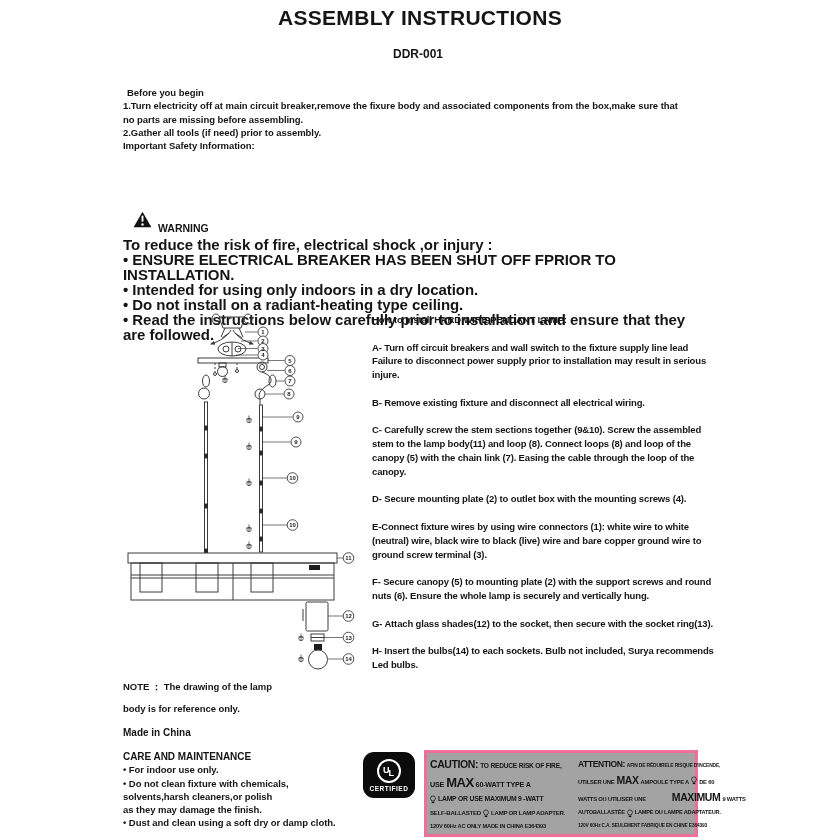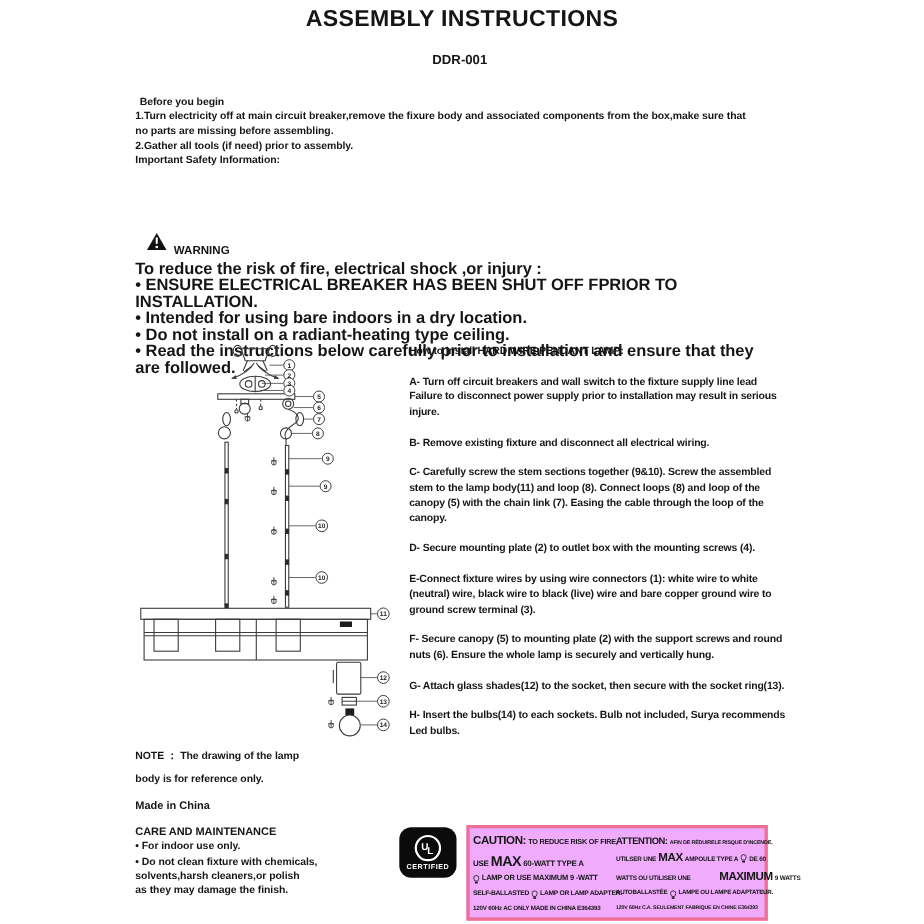--- a/index.html
+++ b/index.html
@@ -33,21 +33,21 @@
 
   .ul-logo{left:363px;top:752px;width:52px;height:46px;background:#0b0b0b;border-radius:11px;
            display:flex;flex-direction:column;align-items:center;justify-content:center;gap:2px;}
   .ul-circle{width:20px;height:20px;border:2px solid #fff;border-radius:50%;
              display:flex;align-items:center;justify-content:center;color:#fff;}
   .ul-u{font-size:9px;position:relative;top:-1px;}
   .ul-l{font-size:9px;position:relative;top:2px;left:-1px;}
   .ul-cert{color:#fff;font-size:6.5px;letter-spacing:.5px;}
 
   .caution{left:424px;top:750px;width:274px;height:87px;border:3px solid #ee6f97;
-           box-sizing:border-box;display:flex;gap:2px;padding:3px 3px;background:#f0abfc;}
+           box-sizing:border-box;display:flex;gap:20px;padding:3px 3px;background:#a3a3a3;}
   .ccol{display:flex;flex-direction:column;justify-content:space-around;white-space:nowrap;}
   .ccol.en{width:128px;}
   .ccol.fr{width:132px;}
   .cl{display:flex;align-items:baseline;gap:2px;}
   .en .big1{font-size:10.5px;letter-spacing:-.4px;}
   .en .t1{font-size:6.6px;letter-spacing:-.2px;}
   .en .t2{font-size:7.2px;letter-spacing:-.2px;}
   .en .big2{font-size:13px;letter-spacing:-.5px;}
   .en .t3{font-size:6.8px;letter-spacing:-.2px;}
   .en .t4{font-size:6.1px;letter-spacing:-.25px;}
@@ -79,21 +79,21 @@
   <svg width="19" height="17" viewBox="0 0 19 17">
     <path d="M9.5 0.8 L18.4 16.2 H0.6 Z" fill="#111"></path>
     <rect x="8.55" y="4.6" width="1.9" height="6.2" rx="0.9" fill="#fff"></rect>
     <circle cx="9.5" cy="13.5" r="1.2" fill="#fff"></circle>
   </svg>
 </div>
 <div class="abs warn-label">WARNING</div>
 <div class="abs warn-body">
   <p>To reduce the risk of fire, electrical shock ,or injury :</p>
   <p>• ENSURE ELECTRICAL BREAKER HAS BEEN SHUT OFF FPRIOR TO INSTALLATION.</p>
-  <p>• Intended for using bare indoors in a dry location.</p>
+  <p>• Intended for using only indoors in a dry location.</p>
   <p>• Do not install on a radiant-heating type ceiling.</p>
   <p>• Read the instructions below carefully prior to installation and ensure that they are followed.</p>
 </div>
 
 <svg class="abs diagram" width="290" height="375" viewBox="0 0 290 375">
   <defs>
     <g id="scrw" stroke="#3c3c3c" fill="none" stroke-width="0.8">
       <line x1="0" y1="-4.5" x2="0" y2="3"></line>
       <line x1="-2.6" y1="-1" x2="2.6" y2="-1"></line>
       <circle cx="0" cy="0.5" r="2.2"></circle>
@@ -287,20 +287,21 @@
 </div>
 
 <div class="abs origin">Made in China</div>
 
 <div class="abs care">
   <p class="head">CARE AND MAINTENANCE</p>
   <p>• For indoor use only.</p>
   <p>• Do not clean fixture with chemicals,</p>
   <p>solvents,harsh cleaners,or polish</p>
   <p>as they may damage the finish.</p>
+  <p>• Dust and clean using a soft dry or damp cloth.</p>
 </div>
 
 <div class="abs ul-logo">
   <div class="ul-circle">
     <span class="ul-u">U</span>
       <span class="ul-l">L</span>
   </div>
   <div class="ul-cert">CERTIFIED</div>
 </div>
 

